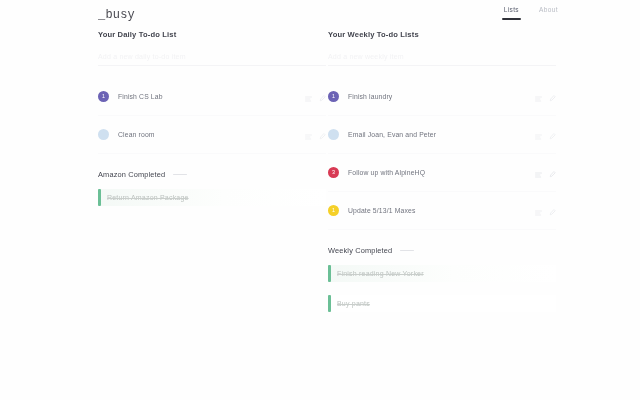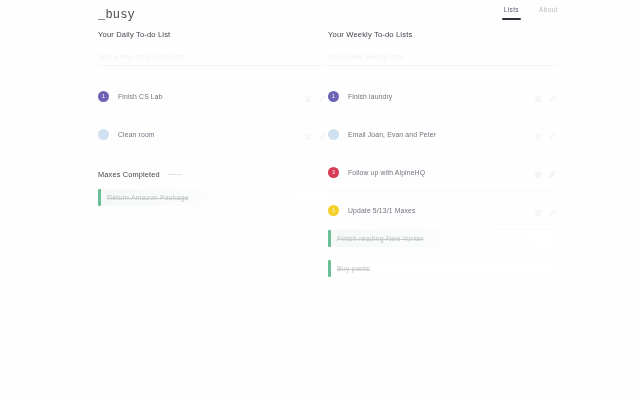--- a/index.html
+++ b/index.html
@@ -34,21 +34,21 @@
   }
 
   
   .cols { position: absolute; top: 30px; left: 0; right: 0; bottom: 0; }
   .col { position: absolute; top: 0; width: 228px; }
   .col-daily  { left: 98px; }
   .col-weekly { left: 328px; }
 
   .col-title {
     font-size: 7.6px; color: #43454f; letter-spacing: .15px;
-    margin-bottom: 9px; font-weight: 400;
+    margin-bottom: 9px; font-weight: 700;
   }
 
   
   .add-field {
     height: 18px; width: 100%;
     border-bottom: 1px solid #f4f4f6;
     display: flex; align-items: center;
     margin-bottom: 12px;
   }
   .add-field .ph {
@@ -164,21 +164,21 @@
             <svg width="7" height="7" viewBox="0 0 7 7">
                 <g fill="none" stroke="#dcdee3" stroke-width="0.8" stroke-linecap="round">
                   <path d="M5.2 0.8l1 1-3.6 3.6-1.3.3.3-1.3z"></path>
                 </g>
               </svg>
           </span>
         </span>
       </div>
 
       <div class="done-head">
-        <span class="done-title">Maxes Completed</span>
+        <span class="done-title">Amazon Completed</span>
         <span class="done-rule"></span>
       </div>
 
       <div class="done-item">
         <span class="done-label">Return Amazon Package</span>
       </div>
     </div>
 
     <div class="col col-weekly">
       <div class="col-title">Your Weekly To-do Lists</div>
@@ -272,20 +272,24 @@
           <span class="ic">
             <svg width="7" height="7" viewBox="0 0 7 7">
                 <g fill="none" stroke="#d6d8de" stroke-width="0.8" stroke-linecap="round">
                   <path d="M5.2 0.8l1 1-3.6 3.6-1.3.3.3-1.3z"></path>
                 </g>
               </svg>
           </span>
         </span>
       </div>
 
+      <div class="done-head">
+        <span class="done-title">Weekly Completed</span>
+        <span class="done-rule"></span>
+      </div>
 
       <div class="done-item">
         <span class="done-label">Finish reading New Yorker</span>
       </div>
       <div class="done-item plain">
         <span class="done-label">Buy pants</span>
       </div>
     </div>
 
   </div>

